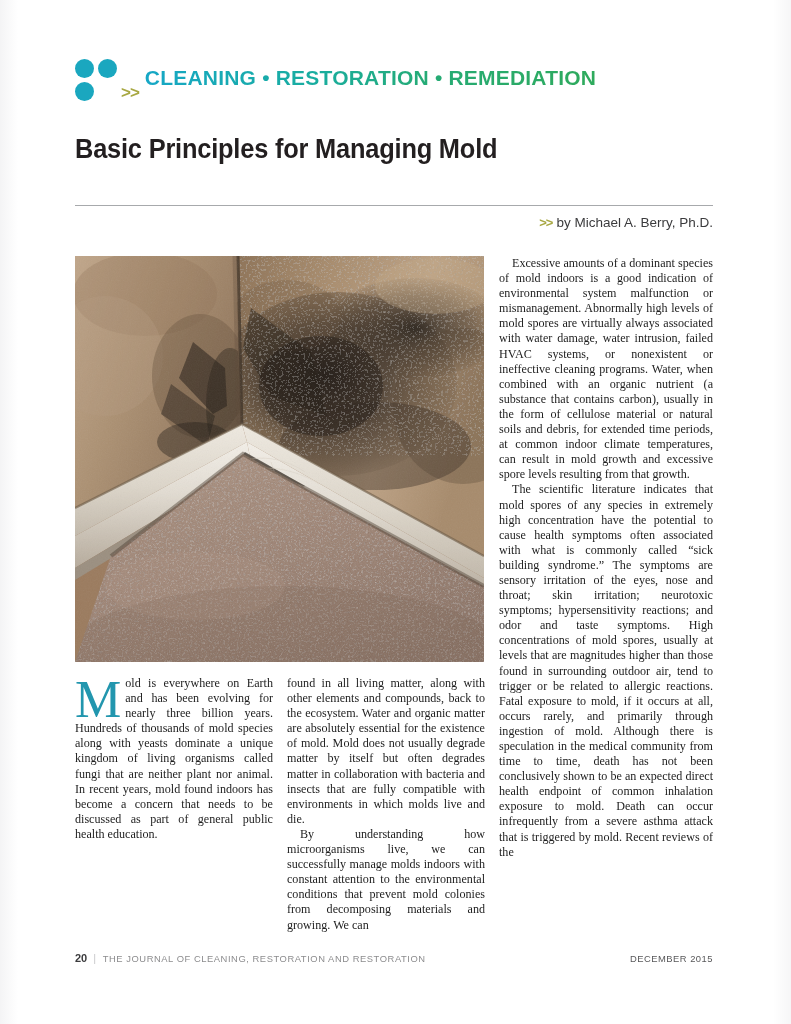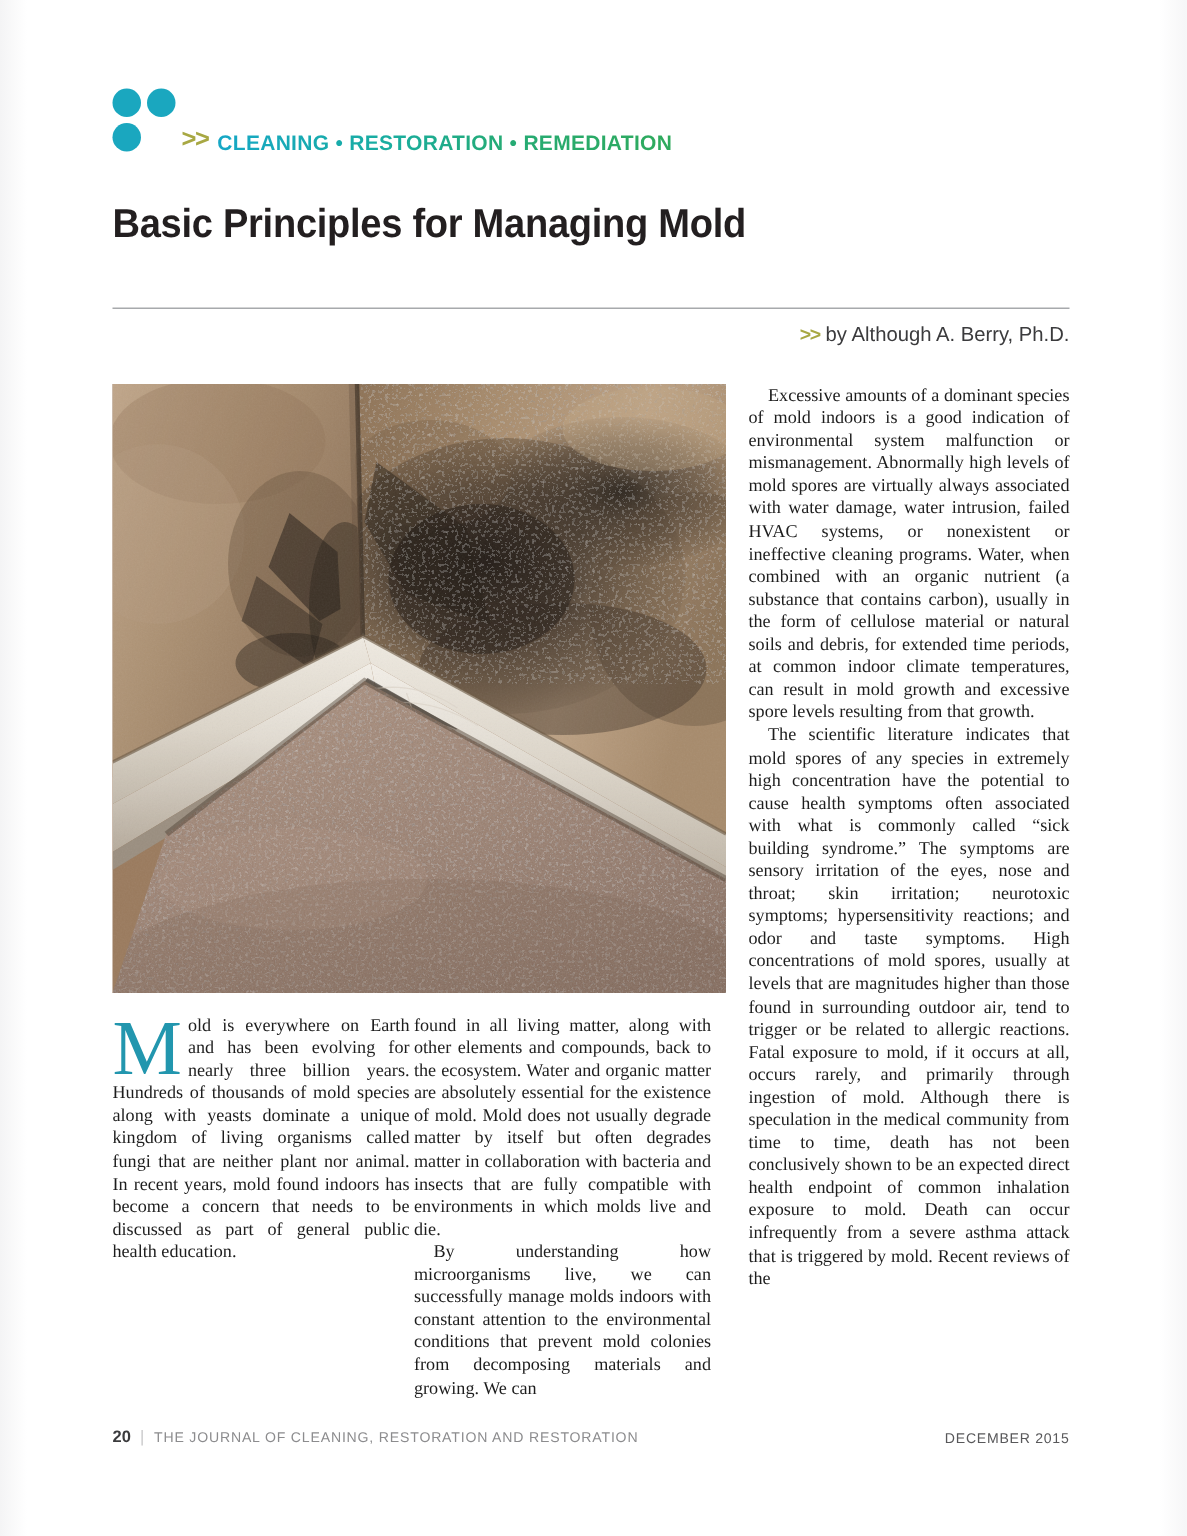--- a/index.html
+++ b/index.html
@@ -78,25 +78,25 @@
     font-family: "Liberation Sans", sans-serif;
     font-size: 17px;
     font-weight: bold;
     color: #a8a843;
     letter-spacing: -1px;
     margin: 0 6px 2px 2px;
     line-height: 1;
   }
   .kicker-text {
     font-family: "Liberation Sans", sans-serif;
-    font-size: 14px;
+    font-size: 21px;
     font-weight: bold;
     letter-spacing: 0.2px;
     line-height: 1;
-    margin-bottom: 1px;
+    margin-bottom: 15px;
     background: linear-gradient(to right, #16a7c6 0%, #19ad9f 38%, #25ab76 62%, #2faa5c 100%);
     -webkit-background-clip: text;
     background-clip: text;
     color: transparent;
     -webkit-text-fill-color: transparent;
     white-space: nowrap;
   }
 
   
   .title {
@@ -163,21 +163,21 @@
     -webkit-hyphens: auto;
     hyphens: auto;
   }
   .col p {
     margin: 0;
     text-indent: 13px;
   }
   .col p.first { text-indent: 0; }
 
   #col-left  { left: 0px;   top: 676px; width: 198px; }
-  #col-mid   { left: 201px; top: 676px; width: 198px; }
+  #col-mid   { left: 212px; top: 676px; width: 198px; }
   #col-right { left: 424px; top: 256px; width: 214px; }
 
   
   .dropcap {
     float: left;
     font-family: "Liberation Serif", serif;
     font-size: 52px;
     line-height: 42px;
     font-weight: normal;
     color: #2296ae;
@@ -228,21 +228,21 @@
         <span class="dot d3"></span>
       </div>
       <span class="kicker-chevrons">&gt;&gt;</span>
       <span class="kicker-text">CLEANING • RESTORATION • REMEDIATION</span>
     </div>
 
     <h1 class="title">Basic Principles for Managing Mold</h1>
 
     <div class="rule"></div>
     <div class="byline">
-      <span class="chev">&gt;&gt;</span><span>by Although A. Berry, Ph.D.</span>
+      <span class="chev">&gt;&gt;</span><span>by Michael A. Berry, Ph.D.</span>
     </div>
 
     <div class="photo">
       <svg width="409" height="406" viewBox="0 0 409 406" xmlns="http://www.w3.org/2000/svg">
         <defs>
           <linearGradient id="wallL" x1="0" y1="0" x2="1" y2="0.6">
             <stop offset="0%" stop-color="#c0a68a"></stop>
             <stop offset="45%" stop-color="#ab9072"></stop>
             <stop offset="100%" stop-color="#8e735a"></stop>
           </linearGradient>

